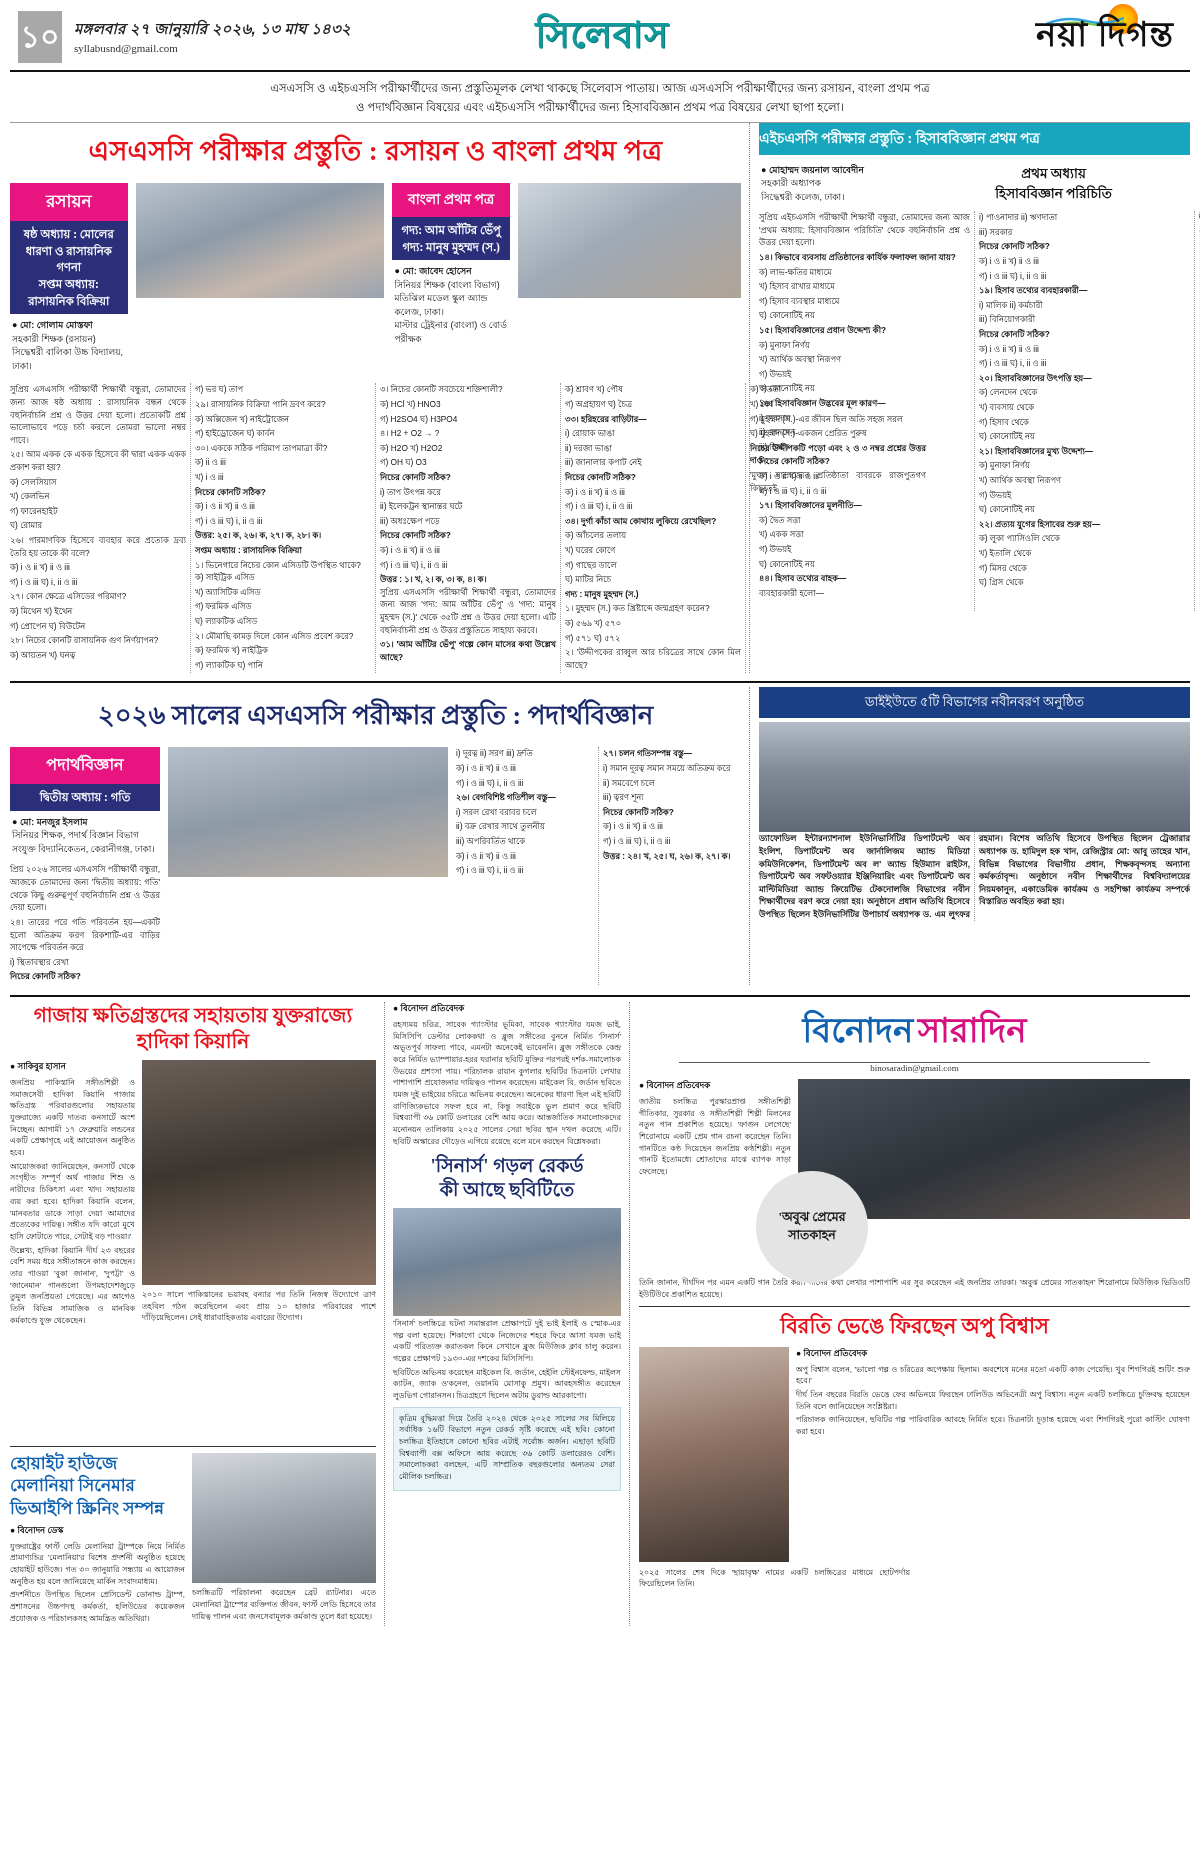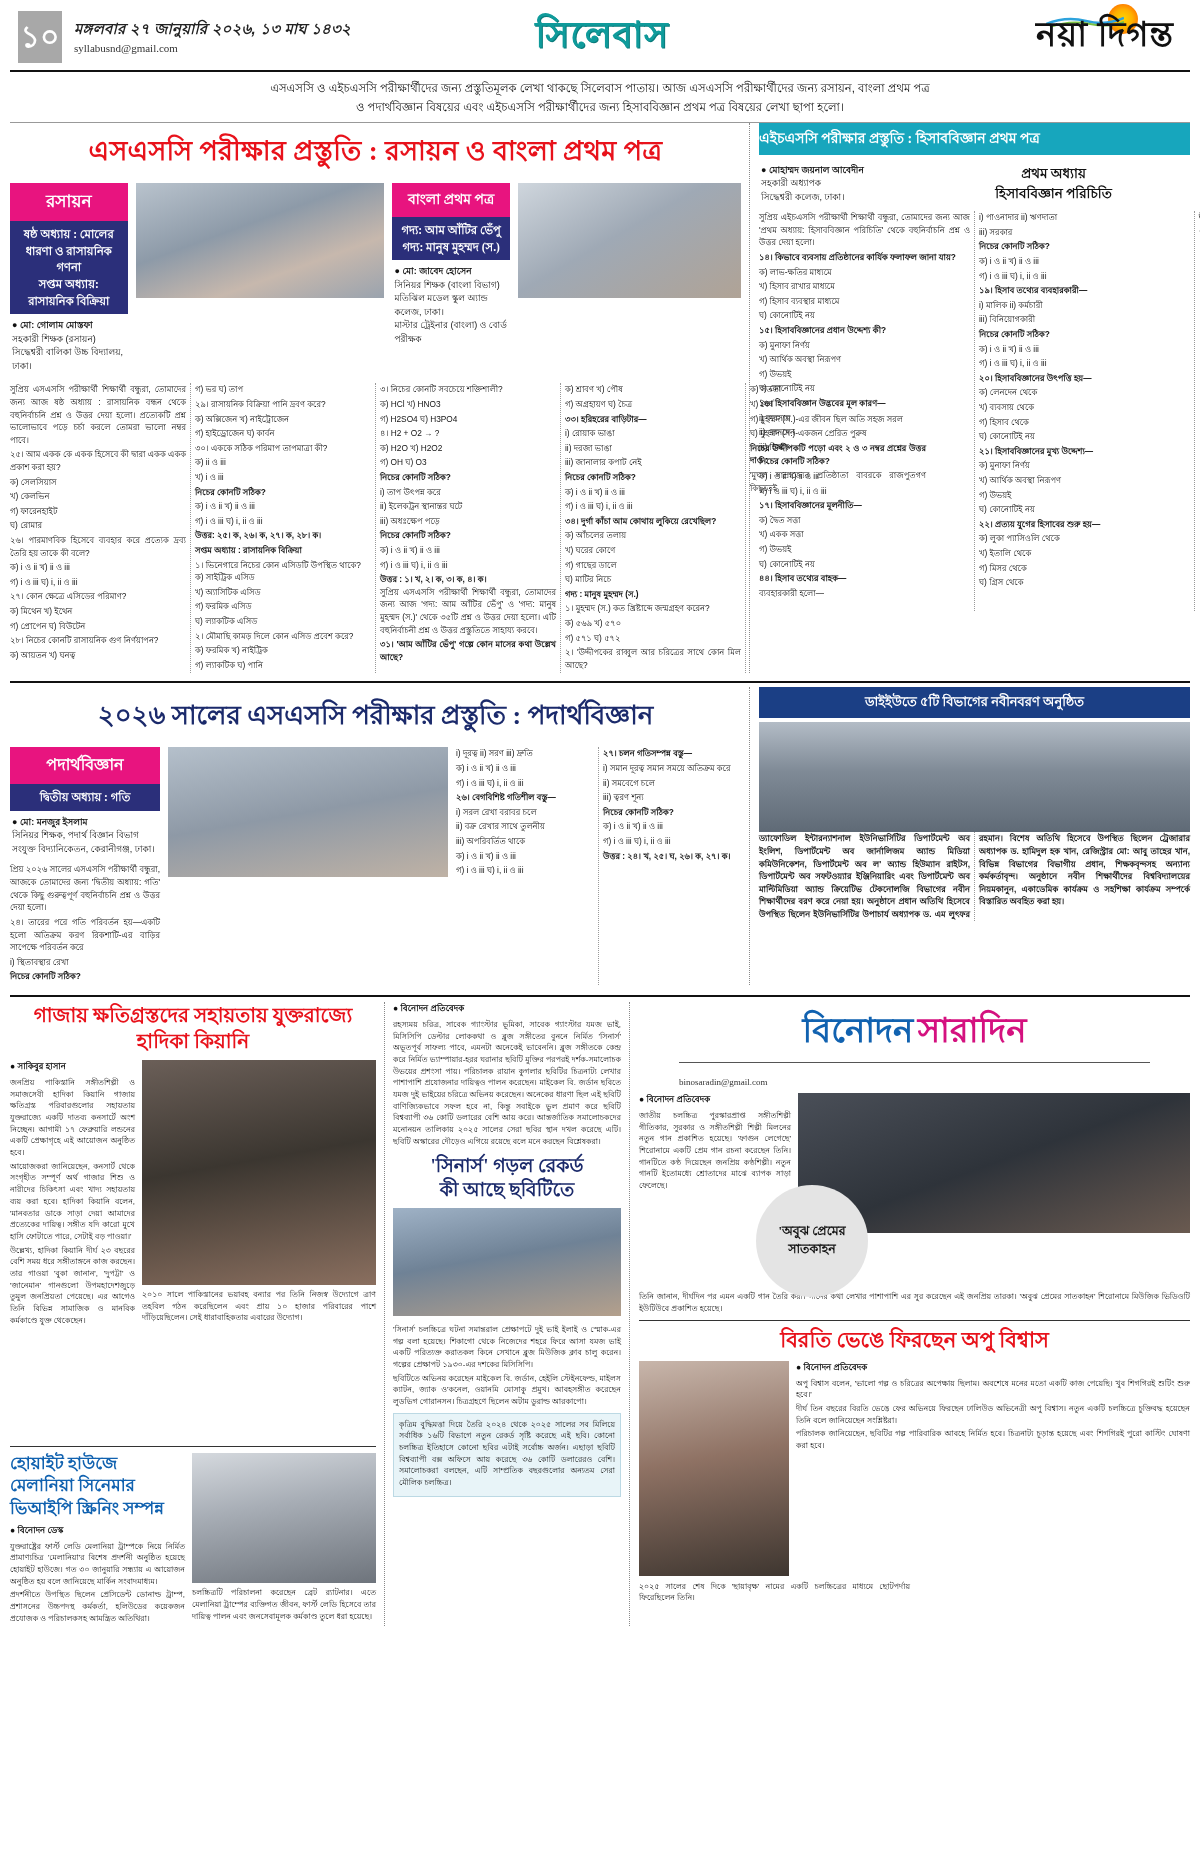--- a/index.html
+++ b/index.html
@@ -99,35 +99,35 @@
 
   .teal-head {
     background: #17a6bd; color: #fff; font-weight: bold; font-size: 14px;
     padding: 4px 0; font-family: "Liberation Serif", serif;
   }
   .chapter-title {
     text-align: center; font-weight: bold; font-size: 13.5px;
     line-height: 1.45; padding: 5px 0 6px 0; font-family: "Liberation Serif", serif;
   }
   .navy-bar {
-    background: #1b3f85; color: #fff; font-weight: bold; font-size: 13px;
+    background: #1b3f85; color: #fff; font-weight: normal; font-size: 13px;
     text-align: center; padding: 5px 4px; font-family: "Liberation Serif", serif;
   }
 
   .cols2 { column-count: 2; column-gap: 9px; column-rule: 1px dotted #999; }
   .cols4 { column-count: 4; column-gap: 9px; column-rule: 1px dotted #999; }
 
   .sec-div { border-top: 2px solid #111; margin: 8px 0 0 0; }
   .sec-div-thin { border-top: 1px solid #333; margin: 6px 0; }
 
   
   .ent-logo { text-align: center; padding-top: 2px; }
   .ent-logo .w1 { font-size: 34px; font-weight: bold; color: #1162b0; font-family: "Liberation Serif", serif; }
   .ent-logo .w2 { font-size: 34px; font-weight: bold; color: #d4117f; font-family: "Liberation Serif", serif; }
-  .ent-mail { font-size: 9px; color: #333; font-family: "Liberation Serif", serif; border-top: 1px solid #555; margin: 1px 40px 0 40px; padding-top: 14px;}
+  .ent-mail { text-align: center; font-size: 9px; color: #333; font-family: "Liberation Serif", serif; border-top: 1px solid #555; margin: 1px 40px 0 40px; padding-top: 0;}
 
   .blue-box-txt { background: #e8f4f8; border: 1px solid #bcd9e4; padding: 5px; }
 
   .circ-badge {
     width: 112px; height: 112px; border-radius: 50%; background: #e4e4e4;
     display: flex; align-items: center; justify-content: center; text-align: center;
     font-weight: bold; font-size: 12.5px; line-height: 1.4; color: #111;
     font-family: "Liberation Serif", serif;
   }
 
@@ -467,21 +467,21 @@
       <div class="reporter">
         <span>●</span>
         <span>বিনোদন প্রতিবেদক</span>
       </div>
       <div class="tiny">
         <p>রহস্যময় চরিত্র, সাবেক গ্যাংস্টার ভূমিকা, সাবেক গ্যাংস্টার যমজ ভাই, মিসিসিপি ডেল্টার লোককথা ও ব্লুজ সঙ্গীতের বুননে নির্মিত 'সিনার্স' অভূতপূর্ব সাফল্য পাবে, এমনটা অনেকেই ভাবেননি। ব্লুজ সঙ্গীতকে কেন্দ্র করে নির্মিত ভ্যাম্পায়ার-হরর ঘরানার ছবিটি মুক্তির পরপরই দর্শক-সমালোচক উভয়ের প্রশংসা পায়। পরিচালক রায়ান কুগলার ছবিটির চিত্রনাট্য লেখার পাশাপাশি প্রযোজনার দায়িত্বও পালন করেছেন। মাইকেল বি. জর্ডান ছবিতে যমজ দুই ভাইয়ের চরিত্রে অভিনয় করেছেন। অনেকের ধারণা ছিল এই ছবিটি বাণিজ্যিকভাবে সফল হবে না, কিন্তু সবাইকে ভুল প্রমাণ করে ছবিটি বিশ্বব্যাপী ৩৬ কোটি ডলারের বেশি আয় করে। আন্তর্জাতিক সমালোচকদের মনোনয়ন তালিকায় ২০২৫ সালের সেরা ছবির স্থান দখল করেছে এটি। ছবিটি অস্কারের দৌড়েও এগিয়ে রয়েছে বলে মনে করছেন বিশ্লেষকরা।</p>
       </div>
       <div class="mid-head-blue" style="margin-top:6px;white-space:pre-line;">'সিনার্স' গড়ল রেকর্ড
 কী আছে ছবিটিতে</div>
       <div class="photo film" style="width:100%;height:108px;margin-top:5px;"></div>
-      <div class="tiny" style="margin-top:8px;">
+      <div class="tiny" style="margin-top:2px;">
         <p>'সিনার্স' চলচ্চিত্রে ঘটনা সমান্তরাল প্রেক্ষাপটে দুই ভাই ইলাই ও স্মোক-এর গল্প বলা হয়েছে। শিকাগো থেকে নিজেদের শহরে ফিরে আসা যমজ ভাই একটি পরিত্যক্ত করাতকল কিনে সেখানে ব্লুজ মিউজিক ক্লাব চালু করেন। গল্পের প্রেক্ষাপট ১৯৩০-এর দশকের মিসিসিপি।</p>
         <p>ছবিটিতে অভিনয় করেছেন মাইকেল বি. জর্ডান, হেইলি স্টেইনফেল্ড, মাইলস ক্যাটন, জ্যাক ও'কনেল, ওয়ানমি মোসাকু প্রমুখ। আবহসঙ্গীত করেছেন লুডভিগ গোরানসন। চিত্রগ্রহণে ছিলেন অটাম ডুরাল্ড আরকাপো।</p>
       </div>
       <div class="blue-box-txt tiny" style="margin-top:5px;">
         <p>কৃত্রিম বুদ্ধিমত্তা দিয়ে তৈরি ২০২৪ থেকে ২০২৫ সালের সব মিলিয়ে সর্বাধিক ১৬টি বিভাগে নতুন রেকর্ড সৃষ্টি করেছে এই ছবি। কোনো চলচ্চিত্র ইতিহাসে কোনো ছবির এটাই সর্বোচ্চ অর্জন। এছাড়া ছবিটি বিশ্বব্যাপী বক্স অফিসে আয় করেছে ৩৬ কোটি ডলারেরও বেশি। সমালোচকরা বলছেন, এটি সাম্প্রতিক বছরগুলোর অন্যতম সেরা মৌলিক চলচ্চিত্র।</p>
       </div>
     </div>
 
     <div style="flex:1;padding-left:9px;">
       <div class="ent-logo">

